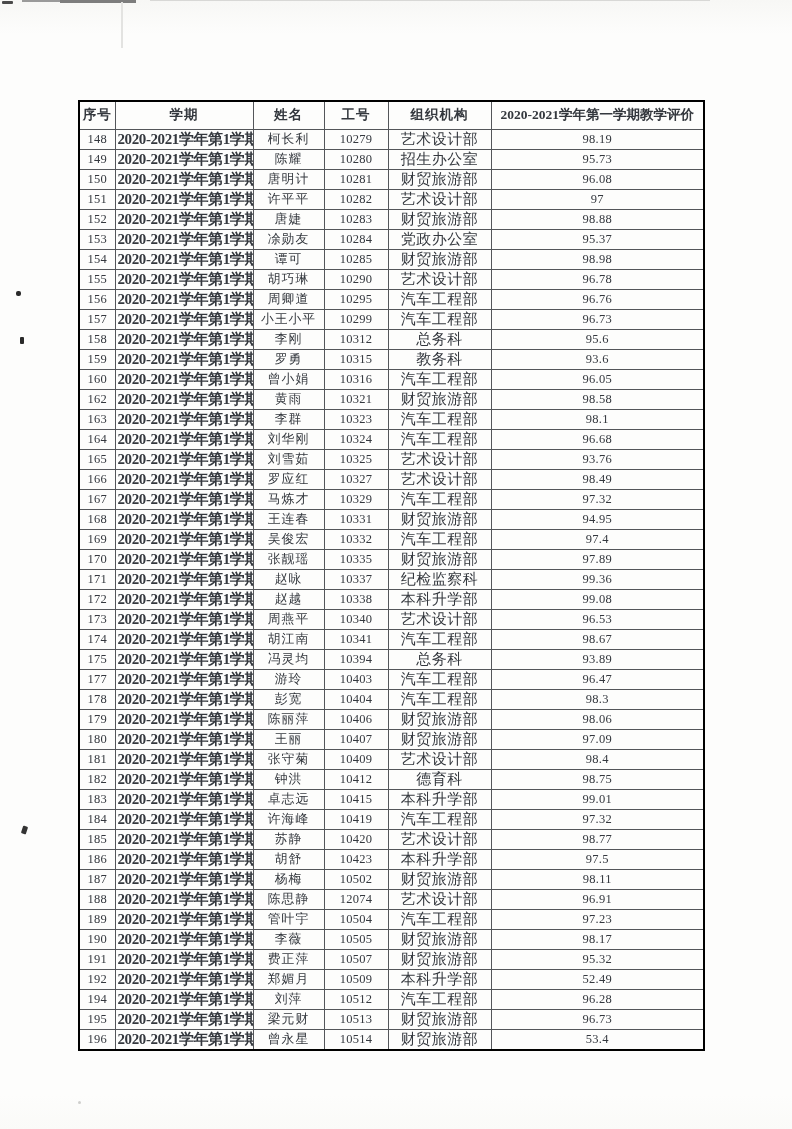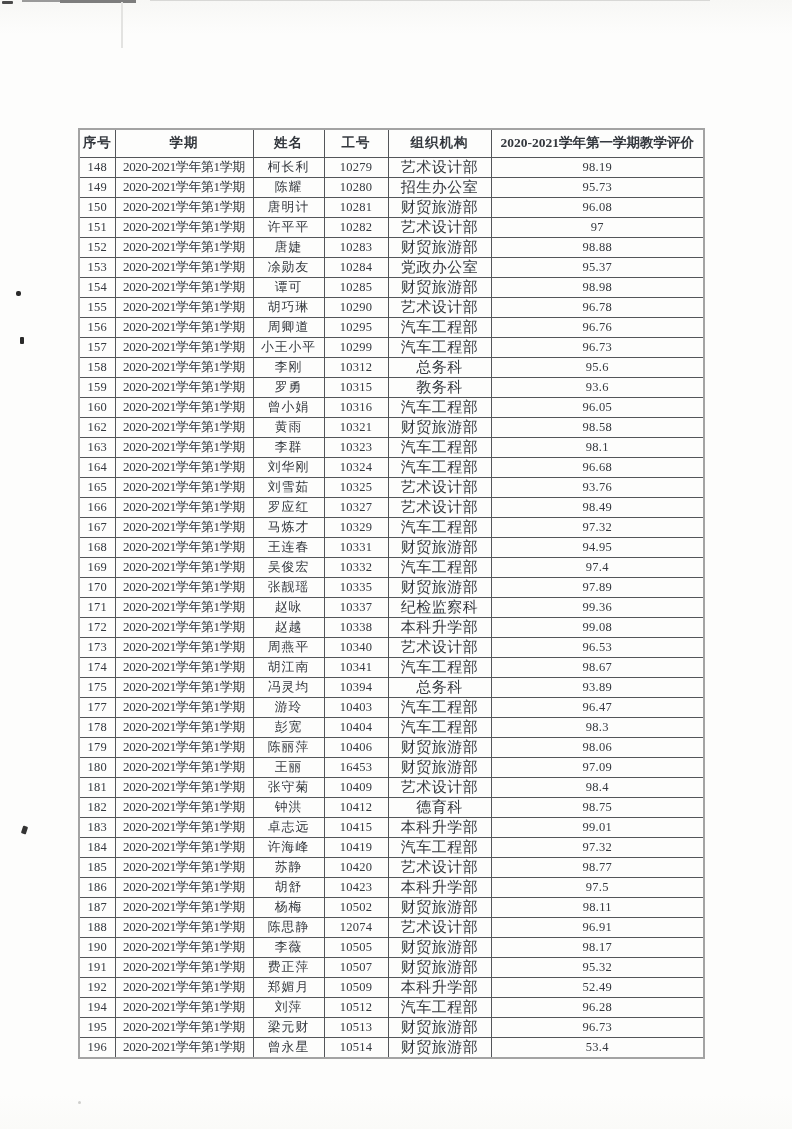--- a/index.html
+++ b/index.html
@@ -35,27 +35,27 @@
     table-layout:fixed;
   }
   table.eval th,table.eval td{
     border:1px solid #54565a;
     padding:0 2px;
     text-align:center;
     vertical-align:middle;
     overflow:hidden;
     white-space:nowrap;
   }
-  table.eval{border:2px solid #a3a3a3;margin-top:28px;}
+  table.eval{border:2px solid #000000;}
   thead tr{height:28px;}
   tbody tr{height:18.2px;}
   th{font-weight:bold;font-size:13.5px;letter-spacing:1px;}
   th.h-eval{letter-spacing:0;font-size:13.5px;}
   td{font-size:12.5px;}
-  td.c-sem{font-size:13px;letter-spacing:-0.4px;padding:0 1px;}
+  td.c-sem{font-size:15px;letter-spacing:-0.4px;padding:0 1px;font-weight:bold;}
   td.c-name{font-size:12.8px;letter-spacing:1px;}
   td.c-org{font-size:15px;letter-spacing:0.5px;}
   td.c-no,td.c-id,td.c-score{font-size:12.5px;letter-spacing:0.3px;}
 </style>
 </head>
 <body>
 
 <div class="scan-bg"></div>
 
 <div class="artifact a1"></div>
@@ -325,21 +325,21 @@
         <td class="c-sem">2020-2021学年第1学期</td>
         <td class="c-name">陈丽萍</td>
         <td class="c-id">10406</td>
         <td class="c-org">财贸旅游部</td>
         <td class="c-score">98.06</td>
       </tr>
       <tr>
         <td class="c-no">180</td>
         <td class="c-sem">2020-2021学年第1学期</td>
         <td class="c-name">王丽</td>
-        <td class="c-id">16453</td>
+        <td class="c-id">10407</td>
         <td class="c-org">财贸旅游部</td>
         <td class="c-score">97.09</td>
       </tr>
       <tr>
         <td class="c-no">181</td>
         <td class="c-sem">2020-2021学年第1学期</td>
         <td class="c-name">张守菊</td>
         <td class="c-id">10409</td>
         <td class="c-org">艺术设计部</td>
         <td class="c-score">98.4</td>
@@ -394,20 +394,28 @@
       </tr>
       <tr>
         <td class="c-no">188</td>
         <td class="c-sem">2020-2021学年第1学期</td>
         <td class="c-name">陈思静</td>
         <td class="c-id">12074</td>
         <td class="c-org">艺术设计部</td>
         <td class="c-score">96.91</td>
       </tr>
       <tr>
+        <td class="c-no">189</td>
+        <td class="c-sem">2020-2021学年第1学期</td>
+        <td class="c-name">管叶宇</td>
+        <td class="c-id">10504</td>
+        <td class="c-org">汽车工程部</td>
+        <td class="c-score">97.23</td>
+      </tr>
+      <tr>
         <td class="c-no">190</td>
         <td class="c-sem">2020-2021学年第1学期</td>
         <td class="c-name">李薇</td>
         <td class="c-id">10505</td>
         <td class="c-org">财贸旅游部</td>
         <td class="c-score">98.17</td>
       </tr>
       <tr>
         <td class="c-no">191</td>
         <td class="c-sem">2020-2021学年第1学期</td>

